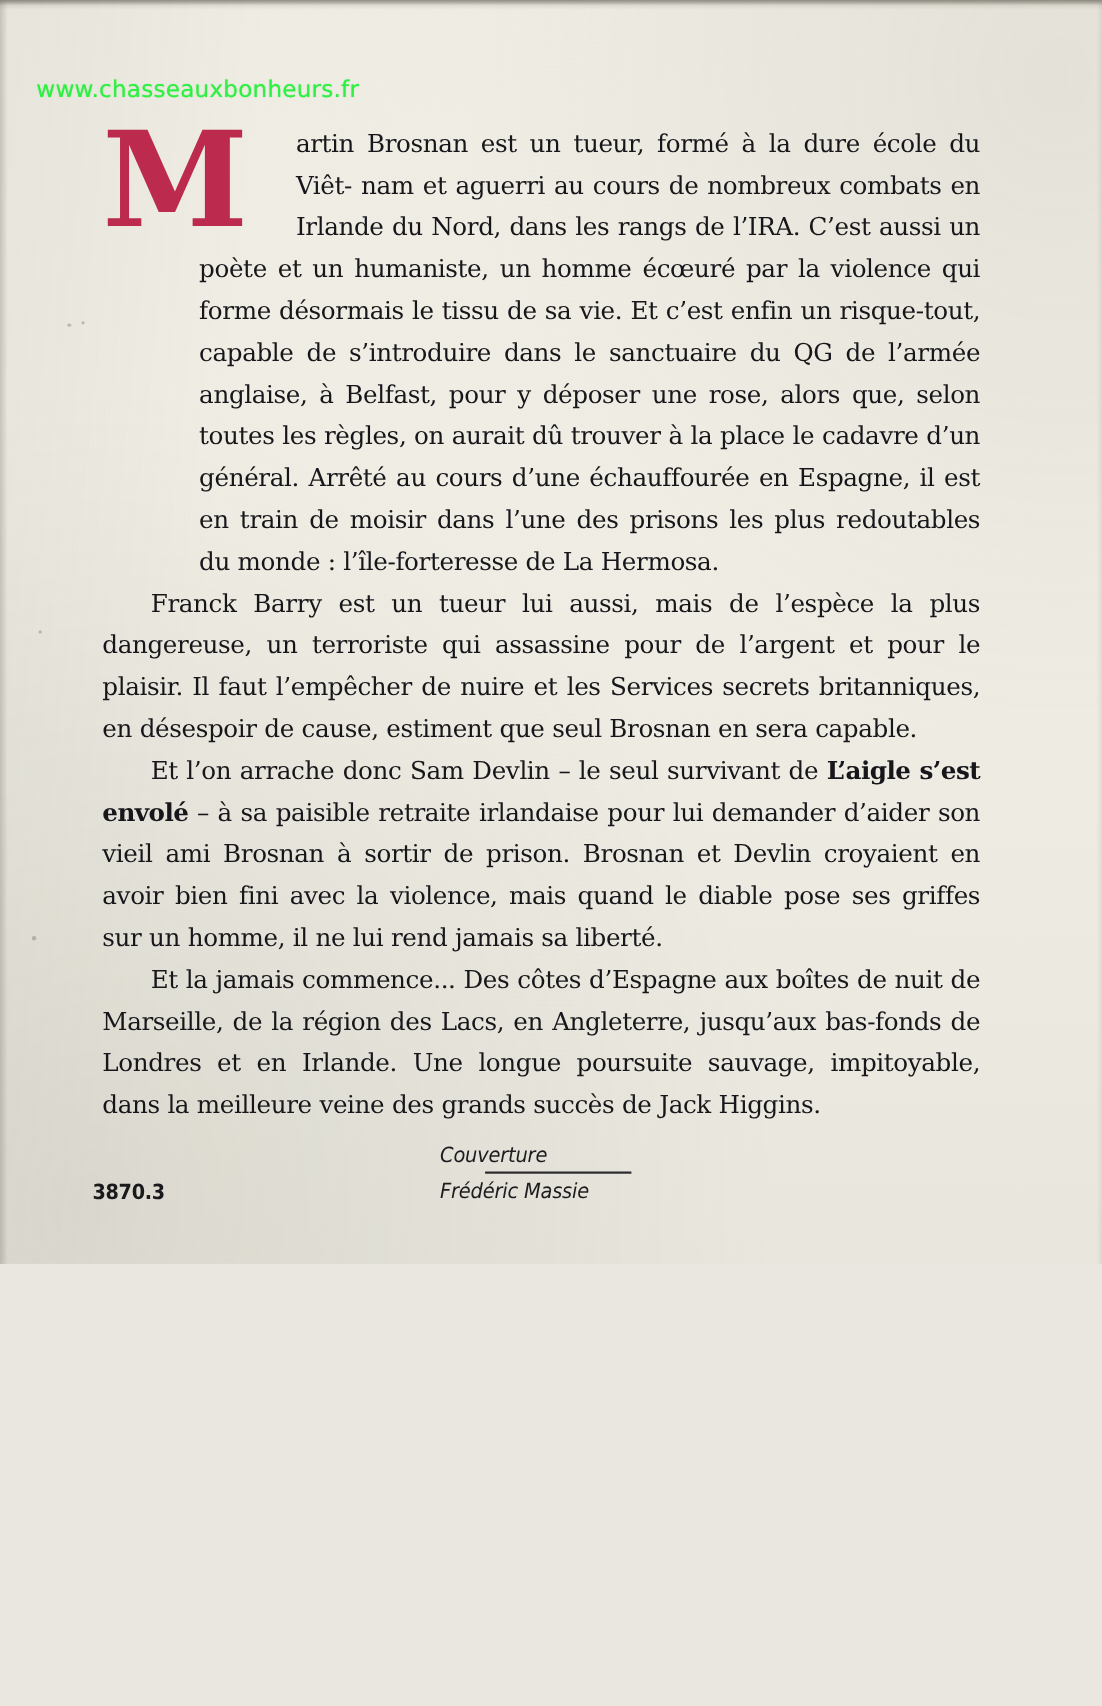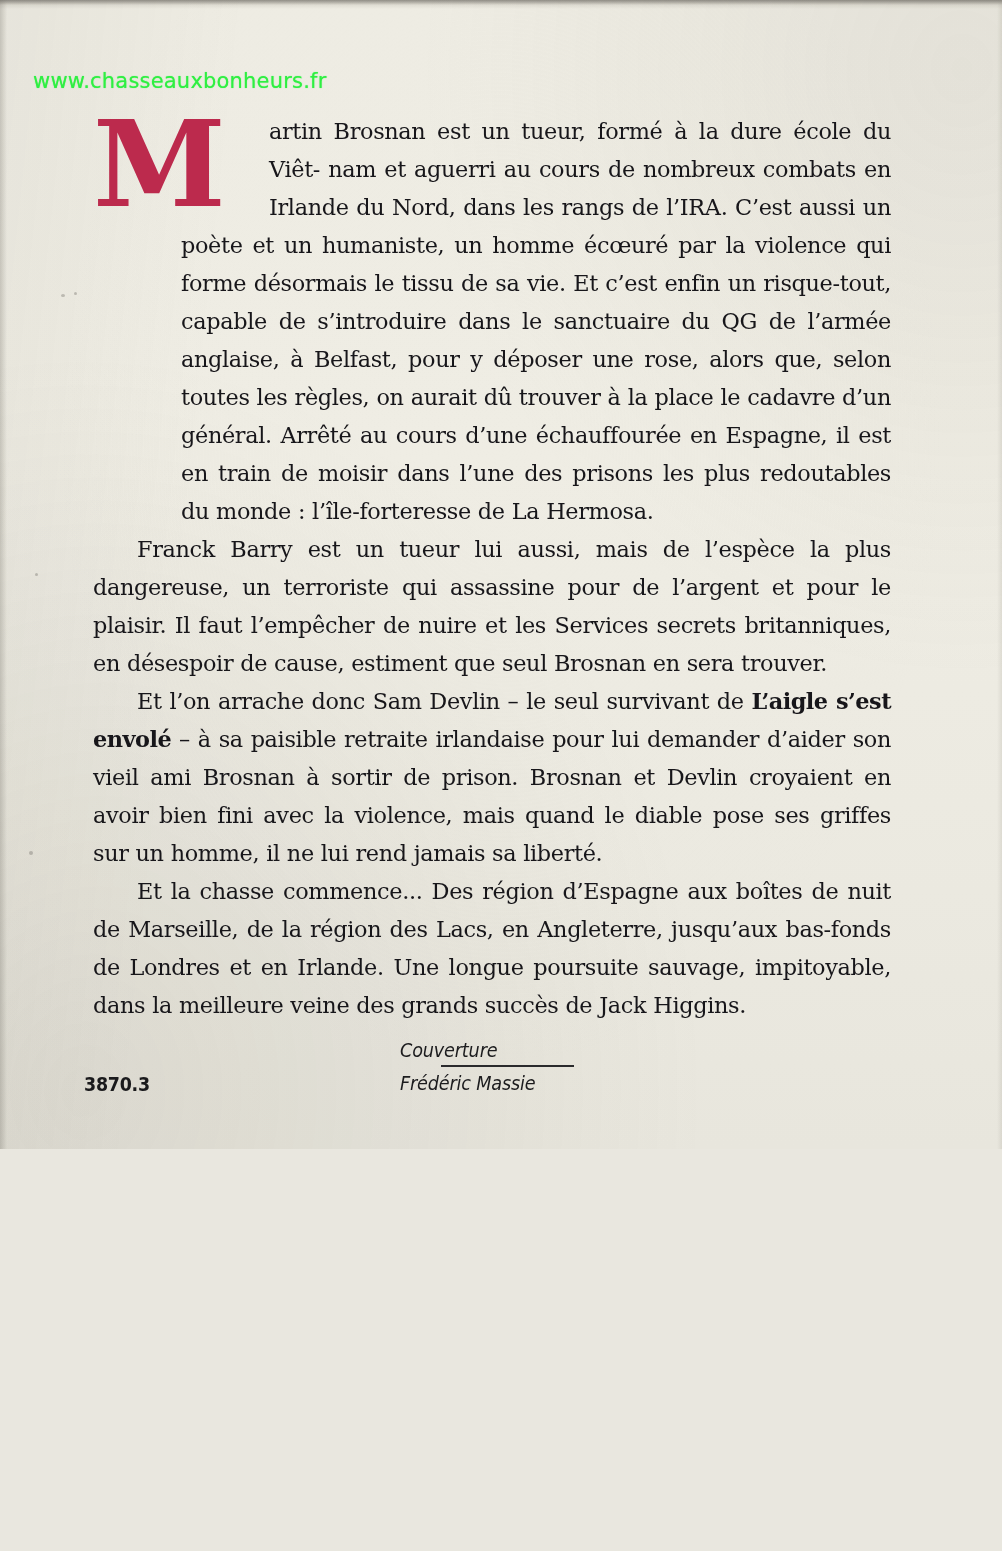--- a/index.html
+++ b/index.html
@@ -215,25 +215,25 @@
 
   <div id="watermark">www.chasseauxbonheurs.fr</div>
 
   <div id="blurb">
 
     <p class="para first dc-wrap">
       <span id="capfloat"></span>
       <span id="dropcap">M</span><span>artin Brosnan est un tueur, formé à la dure école du Viêt- nam et aguerri au cours de nombreux combats en Irlande du Nord, dans les rangs de l’IRA. C’est aussi un poète et un humaniste, un homme écœuré par la violence qui forme désormais le tissu de sa vie. Et c’est enfin un risque-tout, capable de s’introduire dans le sanctuaire du QG de l’armée anglaise, à Belfast, pour y déposer une rose, alors que, selon toutes les règles, on aurait dû trouver à la place le cadavre d’un général. Arrêté au cours d’une échauffourée en Espagne, il est en train de moisir dans l’une des prisons les plus redoutables du monde : l’île-forteresse de La Hermosa.</span>
     </p>
 
-    <p class="para"><span>Franck Barry est un tueur lui aussi, mais de l’espèce la plus dangereuse, un terroriste qui assassine pour de l’argent et pour le plaisir. Il faut l’empêcher de nuire et les Services secrets britanniques, en désespoir de cause, estiment que seul Brosnan en sera trouver.</span></p>
+    <p class="para"><span>Franck Barry est un tueur lui aussi, mais de l’espèce la plus dangereuse, un terroriste qui assassine pour de l’argent et pour le plaisir. Il faut l’empêcher de nuire et les Services secrets britanniques, en désespoir de cause, estiment que seul Brosnan en sera capable.</span></p>
 
     <p class="para"><span>Et l’on arrache donc Sam Devlin – le seul survivant de </span><span class="bold">L’aigle s’est envolé</span><span> – à sa paisible retraite irlandaise pour lui demander d’aider son vieil ami Brosnan à sortir de prison. Brosnan et Devlin croyaient en avoir bien fini avec la violence, mais quand le diable pose ses griffes sur un homme, il ne lui rend jamais sa liberté.</span></p>
 
-    <p class="para"><span>Et la chasse commence... Des région d’Espagne aux boîtes de nuit de Marseille, de la région des Lacs, en Angleterre, jusqu’aux bas-fonds de Londres et en Irlande. Une longue poursuite sauvage, impitoyable, dans la meilleure veine des grands succès de Jack Higgins.</span></p>
+    <p class="para"><span>Et la jamais commence... Des côtes d’Espagne aux boîtes de nuit de Marseille, de la région des Lacs, en Angleterre, jusqu’aux bas-fonds de Londres et en Irlande. Une longue poursuite sauvage, impitoyable, dans la meilleure veine des grands succès de Jack Higgins.</span></p>
 
   </div>
 
   <div id="footer">
     <div id="catalog-number">3870.3</div>
 
     <div id="credit">
       <span class="credit-role">Couverture</span>
       <div class="credit-rule"></div>
       <span class="credit-name">Frédéric Massie</span>

